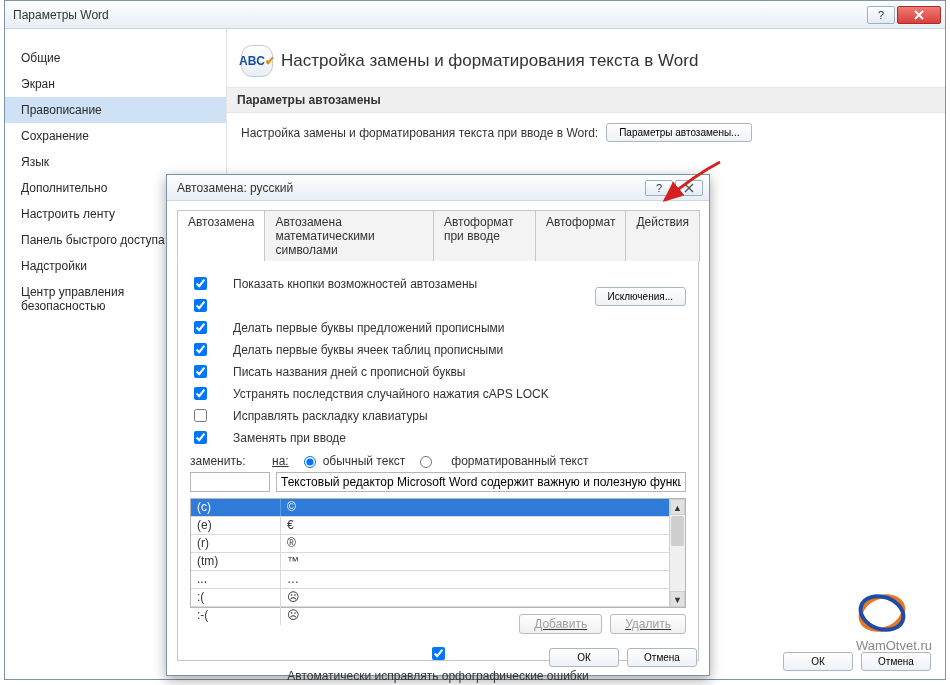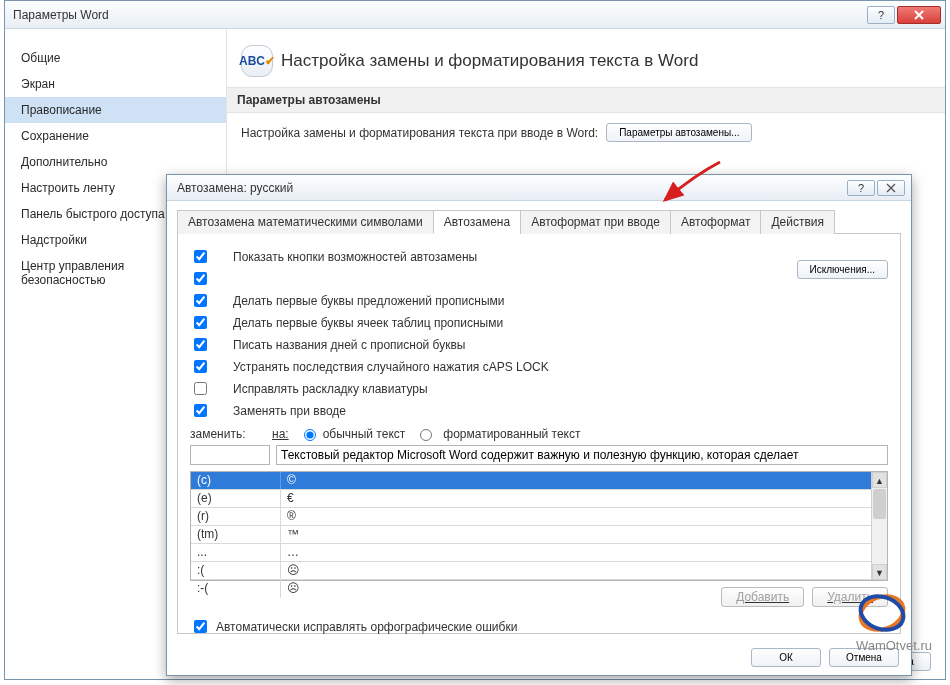--- a/index.html
+++ b/index.html
@@ -93,21 +93,21 @@
     position: absolute;
     right: 14px; bottom: 8px;
     display: flex; gap: 8px;
   }
   .main-footer .btn { min-width: 70px; text-align: center; }
 
   
   .dlg {
     position: absolute;
     left: 166px; top: 174px;
-    width: 746px; height: 502px;
+    width: 544px; height: 502px;
     background: #fff;
     border: 1px solid #7a94ad;
     box-shadow: 0 4px 12px rgba(0,0,0,0.35);
   }
   .dlg-titlebar {
     height: 26px;
     background: linear-gradient(#fdfefe,#e8eef5);
     border-bottom: 1px solid #c9d7e2;
     display: flex; align-items: center;
     padding: 0 6px 0 10px;
@@ -182,21 +182,21 @@
   .vscroll .track-fill { flex: 1; }
   .action-row { display: flex; justify-content: flex-end; gap: 8px; margin-top: 6px; text-decoration: underline; }
   .act-btn {
     padding: 2px 14px;
     border: 1px solid #bbb;
     border-radius: 3px;
     background: linear-gradient(#fefefe,#f0f0f0);
     color: #a0a0a0;
     font-size: 12px;
   }
-  .auto-fix-row { display: flex; align-items: center; gap: 6px; margin-top: 10px; font-size: 12px; }
+  .auto-fix-row { display: flex; align-items: center; gap: 6px; margin-top: 10px; font-size: 12px; flex-direction: column; }
   .dlg-footer {
     position: absolute;
     right: 12px; bottom: 8px;
     display: flex; gap: 8px;
   }
   .dlg-footer .btn { min-width: 70px; text-align: center; }
 
   
   .arrow-anno {
     position: absolute;
@@ -222,20 +222,21 @@
           <path d="M1 1 L9 9 M9 1 L1 9" stroke="#fff" stroke-width="2"></path>
         </svg>
     </div>
   </div>
   <div class="main-body">
     <div class="sidebar">
       <div class="side-item">Общие</div>
       <div class="side-item">Экран</div>
       <div class="side-item sel">Правописание</div>
       <div class="side-item">Сохранение</div>
+      <div class="side-item">Язык</div>
       <div class="side-item">Дополнительно</div>
       <div class="side-item">Настроить ленту</div>
       <div class="side-item">Панель быстрого доступа</div>
       <div class="side-item">Надстройки</div>
       <div class="side-item">Центр управления безопасностью</div>
     </div>
     <div class="main-content">
       <div class="hdr-row">
         <div class="abc-icon">ABC<span style="color:#e38900">✔</span></div>
         <div style="font-size:17px">Настройка замены и форматирования текста в Word</div>
@@ -258,22 +259,22 @@
     <span class="title">Автозамена: русский</span>
     <div class="dlg-tb-btn">?</div>
     <div class="dlg-tb-btn">
       <svg width="12" height="10" viewBox="0 0 12 10">
           <path d="M2 1 L10 9 M10 1 L2 9" stroke="#555" stroke-width="1.4"></path>
         </svg>
     </div>
   </div>
   <div class="dlg-body">
     <div class="tabs">
+      <div class="tab active">Автозамена</div>
       <div class="tab">Автозамена математическими символами</div>
-      <div class="tab active">Автозамена</div>
       <div class="tab">Автоформат при вводе</div>
       <div class="tab">Автоформат</div>
       <div class="tab">Действия</div>
     </div>
     <div class="tab-pane">
       <div class="chk-row">
           <input type="checkbox" class="chk" checked="" style="">
           <span>Показать кнопки возможностей автозамены</span>
         </div>
       <div class="chk-row">
@@ -308,21 +309,21 @@
         <button class="btn">Исключения...</button>
       </div>
 
       <div class="fmt-row">
         <span style="width:72px">заменить:</span>
         <span class="under">на:</span>
         <label style="display:flex;align-items:center;gap:4px">
             <input type="radio" class="radio" checked="" style="">
             <span>обычный текст</span>
           </label>
-        <label style="display:flex;align-items:center;gap:8px">
+        <label style="display:flex;align-items:center;gap:16px">
             <input type="radio" class="radio" style="">
             <span>форматированный текст</span>
           </label>
       </div>
       <div class="io-row">
         <input type="text" class="short" value="" style="">
         <input type="text" class="long" value="Текстовый редактор Microsoft Word содержит важную и полезную функцию, которая сделает" style="">
       </div>
 
       <div class="tbl-wrap">

